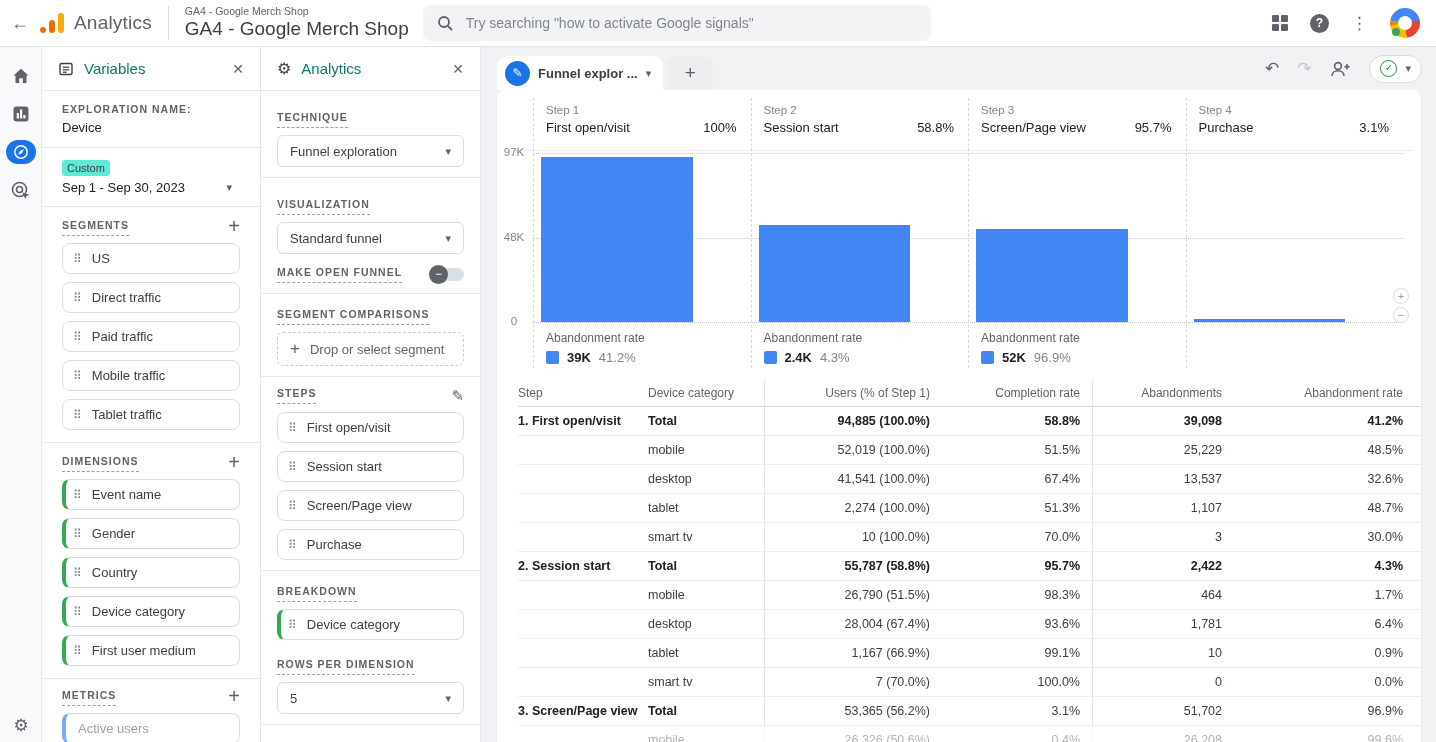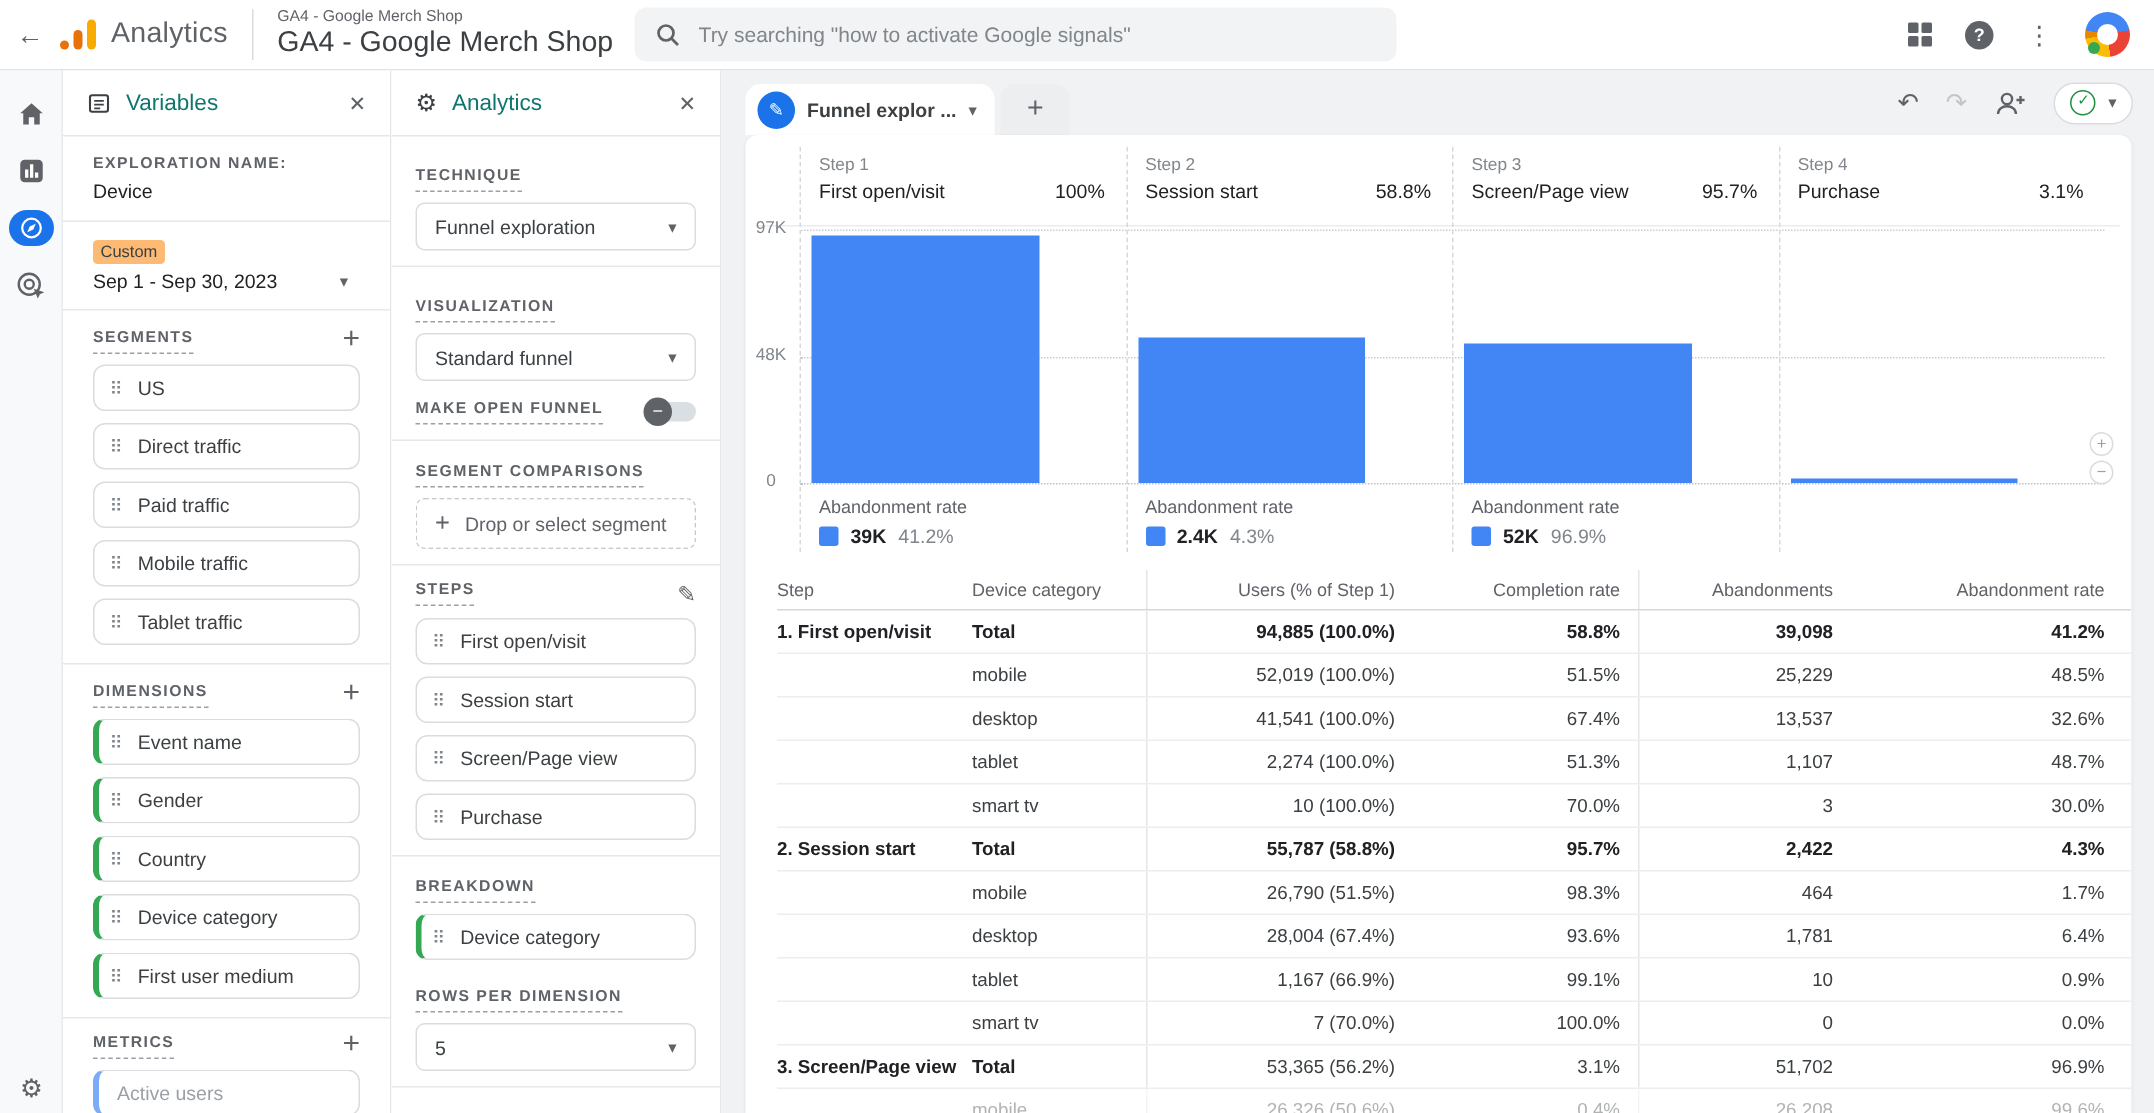--- a/index.html
+++ b/index.html
@@ -53,21 +53,21 @@
   .chips { display:flex; flex-direction:column; gap:8px; margin-top:7px; }
   .chip { height:31px; border:1px solid #dadce0; border-radius:8px; background:#fff; display:flex; align-items:center; padding:0 10px; font-size:13px; color:#3c4043; cursor:grab; }
   .chip .drag { color:#80868b; font-size:12px; margin-right:10px; }
   .chip.dim { border-left:4px solid #34a853; padding-left:7px; }
   .chip.met { border-left:4px solid #7baaf7; padding-left:12px; color:#9aa0a6; }
 
   .vsec { padding:12px 20px; border-bottom:1px solid #e6e8ea; }
   .ssec { padding:12px 16px 10px 16px; }
   .ssec.bordered { border-bottom:1px solid #e6e8ea; }
   .expl-name { font-size:13px; color:#202124; margin-top:5px; }
-  .badge { display:inline-block; background:#fdba74; color:#3c4043; font-size:11px; padding:2px 5px; border-radius:3px;text-align:center; }
+  .badge { display:inline-block; background:#5eead4; color:#3c4043; font-size:11px; padding:2px 5px; border-radius:3px;text-align:center; }
   .daterow { display:flex; align-items:center; font-size:13px; color:#202124; margin-top:4px; cursor:pointer; }
   .daterow .dcaret { margin-left:auto; padding-right:8px; }
   .dcaret { font-size:11px; color:#5f6368; }
 
   .select { height:32px; border:1px solid #dadce0; border-radius:6px; background:#fff; display:flex; align-items:center; justify-content:space-between; padding:0 12px; font-size:13px; color:#3c4043; margin-top:7px; cursor:pointer; }
   .togglerow { display:flex; align-items:center; gap:14px; }
   .toggle { width:32px; height:13px; border-radius:7px; background:#dadfe4; position:relative; flex:none; cursor:pointer; }
   .knob { position:absolute; left:-3px; top:-3px; width:19px; height:19px; border-radius:50%; background:#5f6368; color:#fff; font-size:12px; line-height:18px; text-align:center; }
   .dropzone { height:34px; border:1px dashed #c7cacd; border-radius:6px; display:flex; align-items:center; padding:0 12px; gap:10px; color:#5f6368; font-size:13px; margin-top:7px; cursor:pointer; }
   .dropzone .dz-plus { font-size:17px; }

